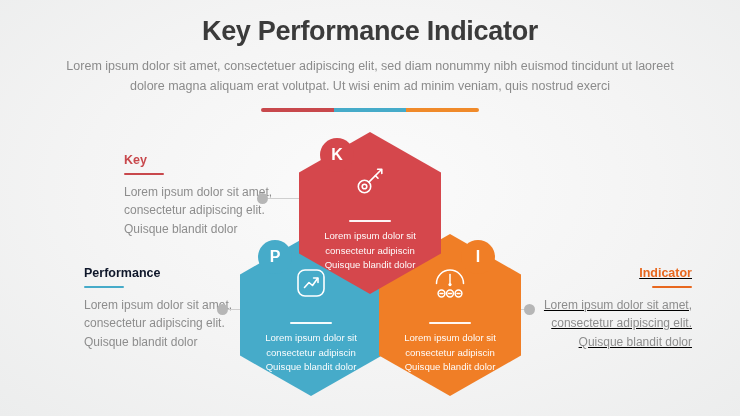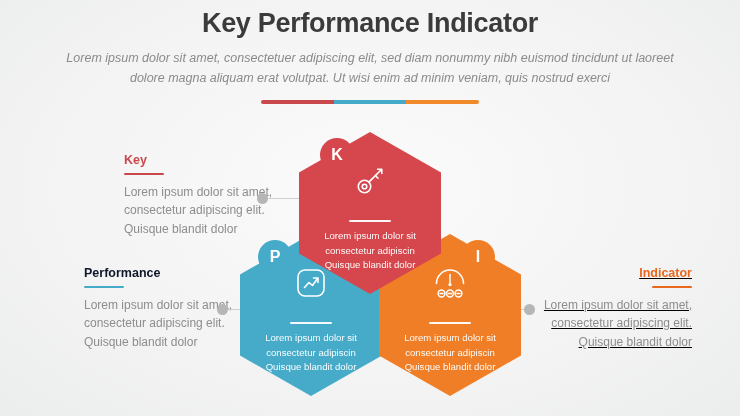--- a/index.html
+++ b/index.html
@@ -12,40 +12,39 @@
   }
 
   body {
     font-family: "Liberation Sans", sans-serif;
     background: radial-gradient(ellipse at 50% 45%, #fbfbfb 0%, #f4f4f4 55%, #eceded 100%);
     position: relative;
   }
 
   
   .header {
-    padding-top: 8px;
+    padding-top: 16px;
     text-align: center;
   }
 
   .page-title {
     font-size: 27px;
     font-weight: bold;
     color: #3b3b3b;
     letter-spacing: -0.3px;
     line-height: 1.15;
   }
 
   .page-subtitle {
     margin: 9px auto 0;
     width: 620px;
     font-size: 12.5px;
     line-height: 1.62;
     color: #8b8b8b;
     font-weight: 400;
-    font-style: italic;
   }
 
   .divider {
     margin: 11px auto 0;
     width: 218px;
     height: 4px;
     display: flex;
     border-radius: 2px;
     overflow: hidden;
   }

